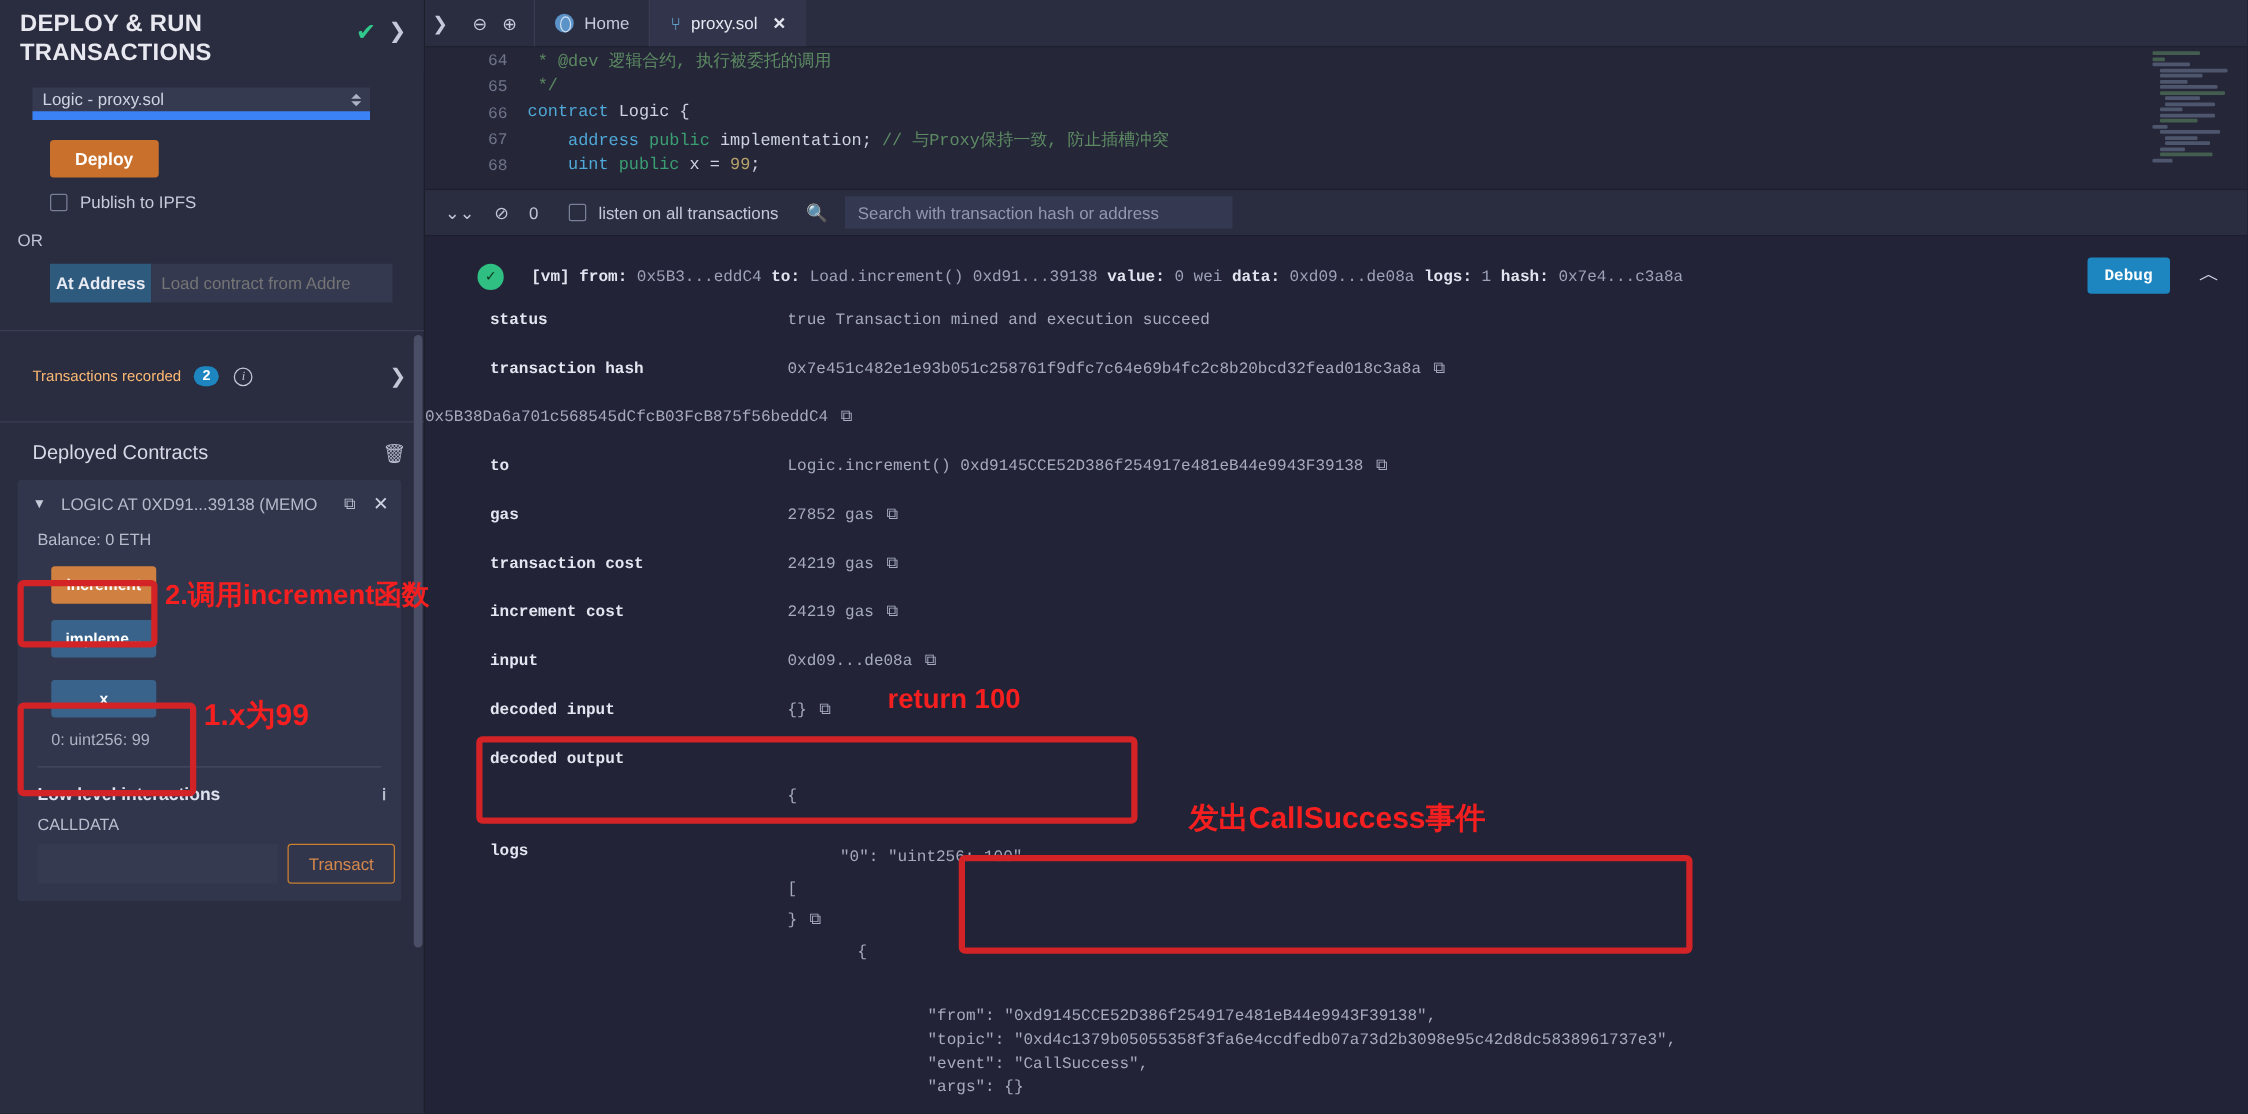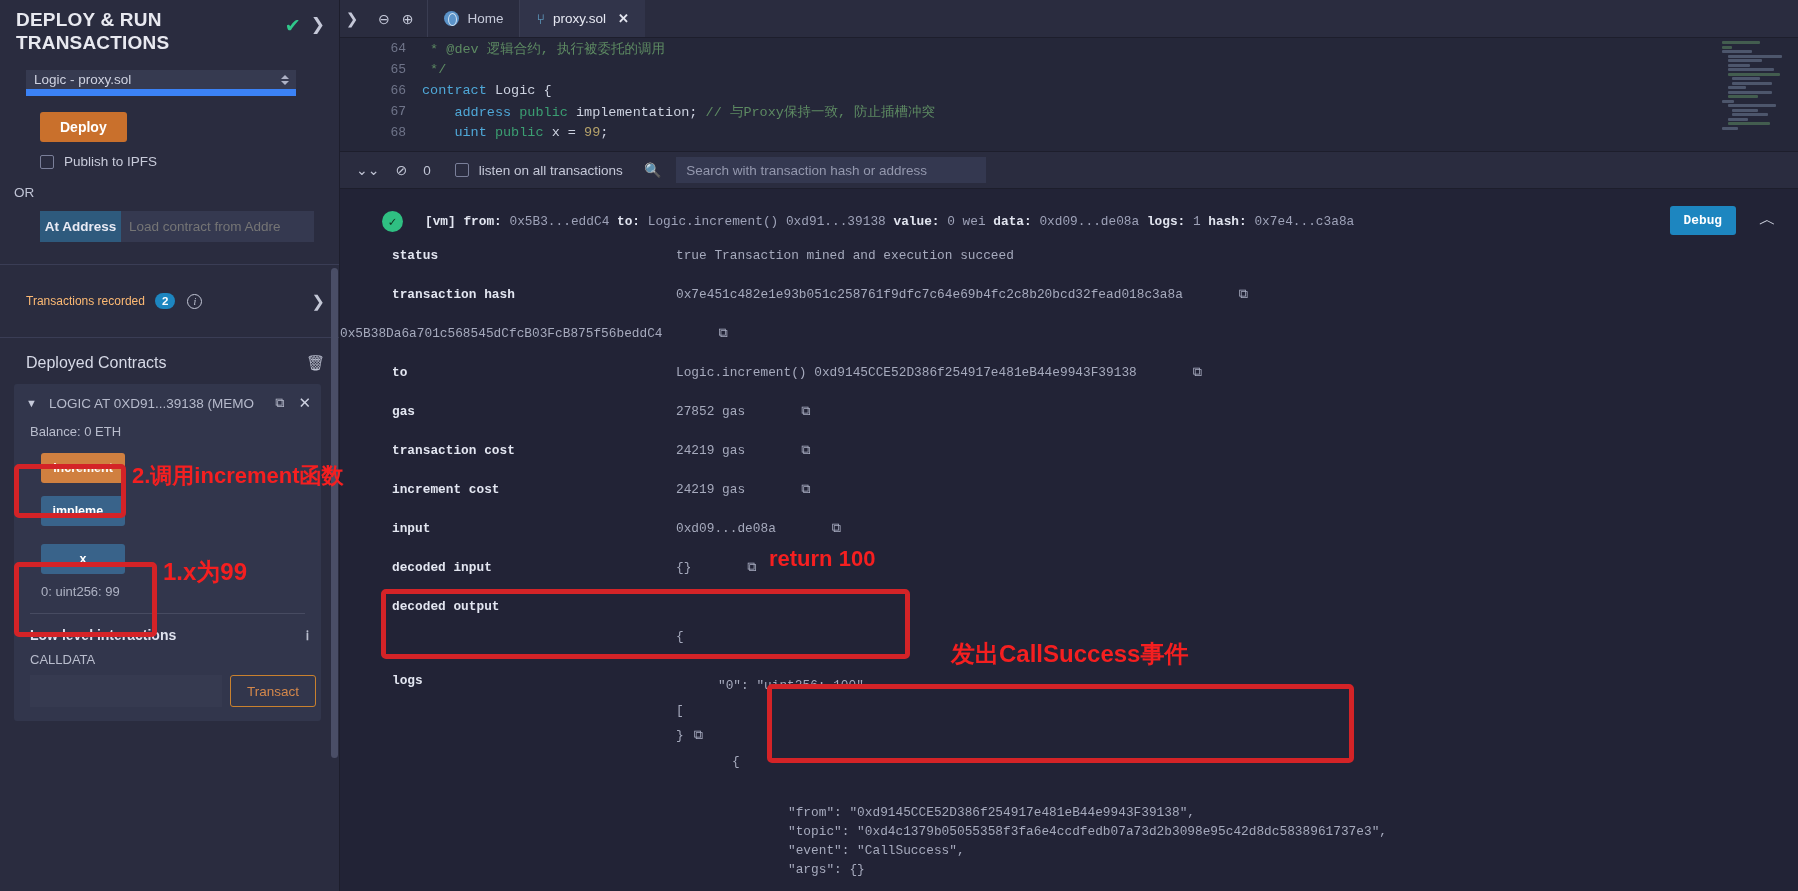--- a/index.html
+++ b/index.html
@@ -257,21 +257,21 @@
   .tx-sum b { color: #e2e5f0; }
   .debug-btn {
     position: absolute; right: 62px; top: 17px;
     background: #1d86c0; color: #fff; border: none; border-radius: 3px;
     font-size: 12.8px; font-weight: 700; padding: 7px 14px; cursor: pointer;
     font-family: "Liberation Mono", monospace;
   }
   .up-chev { position: absolute; right: 22px; top: 19px; color: #d2d5e2; font-size: 17px; }
 
   .rows { padding: 8px 0 0 0; }
-  .row { display: flex; align-items: flex-start; height: 39px; gap: 46px; }
+  .row { display: flex; align-items: flex-start; height: 39px; }
   .row.tall { height: auto; }
   .rk {
     width: 290px; flex: 0 0 290px; padding-left: 52px;
     color: #e3e6f1; font-size: 12.8px; font-weight: 700; padding-top: 8px;
   }
   .rv { color: #a6aabd; font-size: 12.8px; padding-top: 8px; white-space: pre; }
   .copy { color: #a9adc1; font-size: 13px; margin-left: 10px; }
 
   
   .anno { position: absolute; color: #f51f20; font-weight: 700; pointer-events: none; }
@@ -441,21 +441,21 @@
         <label>listen on all transactions</label>
       </span>
       <span class="search-ic">🔍</span>
       <input class="search-input" placeholder="Search with transaction hash or address" style="">
     </div>
 
     <div class="term">
 
       <div class="tx-header">
         <span class="ok-circle">✓</span>
-        <span class="tx-sum" id="tx-sum"><b>[vm]</b><b> from:</b><span> 0x5B3...eddC4</span><b> to:</b><span> Logic.increment() 0xd91...39138</span><b> value:</b><span> 0 wei</span><b> data:</b><span> 0xd09...de08a</span><b> logs:</b><span> 1</span><b> hash:</b><span> 0x7e4...c3a8a</span></span>
+        <span class="tx-sum" id="tx-sum"><b>[vm]</b><b> from:</b><span> 0x5B3...eddC4</span><b> to:</b><span> Load.increment() 0xd91...39138</span><b> value:</b><span> 0 wei</span><b> data:</b><span> 0xd09...de08a</span><b> logs:</b><span> 1</span><b> hash:</b><span> 0x7e4...c3a8a</span></span>
       </div>
       <button class="debug-btn">Debug</button>
       <span class="up-chev">︿</span>
 
       <div class="rows" id="tx-rows">
           <div class="row">
             <div class="rk">status</div>
             <div class="rv">true Transaction mined and execution succeed</div>
           </div>
           <div class="row">
@@ -522,21 +522,21 @@
 
     </div>
   </div>
 
   <div class="anno-box thick" style="left:14px; top:464px; width:112px; height:54px;"></div>
   <div class="anno anno-txt-cn" style="left:132px; top:461px; font-size:22px;">2.调用increment函数</div>
 
   <div class="anno-box thick" style="left:14px; top:562px; width:143px; height:75px;"></div>
   <div class="anno anno-txt-cn" style="left:163px; top:556px; font-size:24px;">1.x为99</div>
 
-  <div class="anno anno-txt-cn" style="left:769px; top:546px; font-size:22px;">return 100</div>
+  <div class="anno anno-txt-cn" style="left:710px; top:546px; font-size:22px;">return 100</div>
 
   <div class="anno-box thick" style="left:381px; top:589px; width:529px; height:70px;"></div>
 
   <div class="anno anno-txt-cn" style="left:951px; top:638px; font-size:24px;">发出CallSuccess事件</div>
 
   <div class="anno-box thick" style="left:767px; top:684px; width:587px; height:79px;"></div>
 
 </div>
 
 </body></html>

